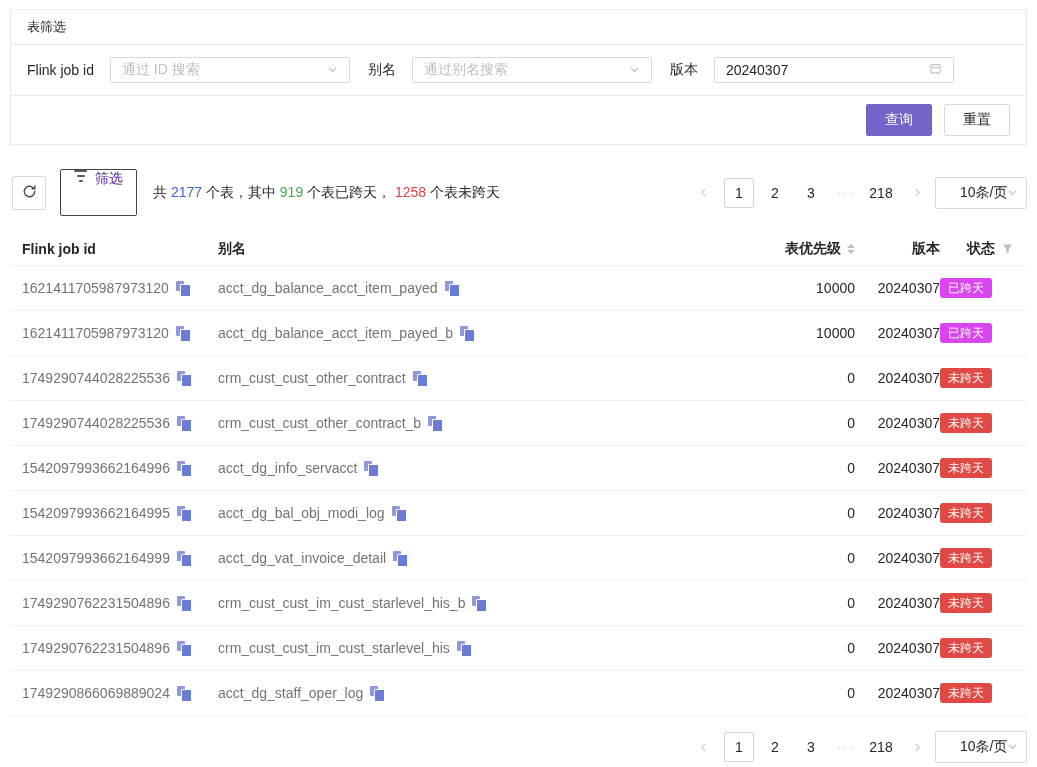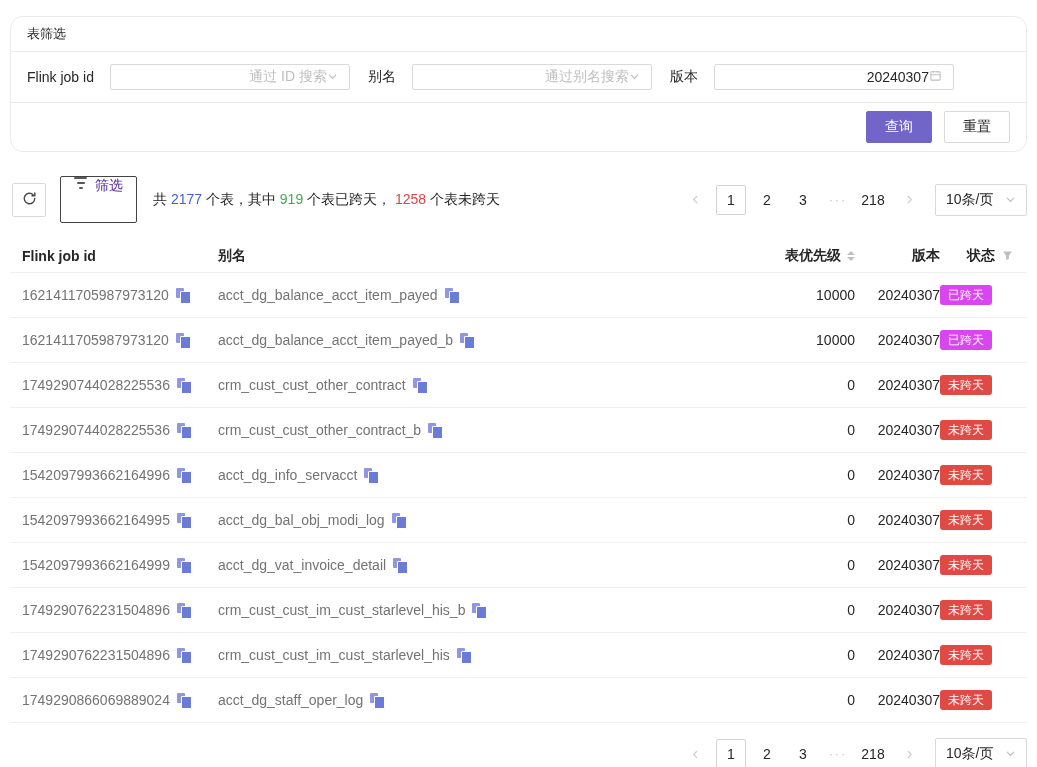--- a/index.html
+++ b/index.html
@@ -1,22 +1,22 @@
 <!DOCTYPE html>
 <html><head>
 <meta charset="utf-8">
 <style>
   *{box-sizing:border-box;margin:0;padding:0}
   html,body{width:1037px;height:767px;background:#fff;font-family:"Liberation Sans",sans-serif;font-size:14px;color:#262626;overflow:hidden}
   
-  .card{margin:16px 10px 0;border:1px solid #eaeaea;border-radius:13px;background:#fff}
+  .card{margin:9px 10px 0;border:1px solid #eaeaea;border-radius:0;background:#fff}
   .card-title{padding:8px 16px;font-size:13px;color:#262626;border-bottom:1px solid #eaeaea}
   .filter-row{display:flex;align-items:center;padding:12px 16px;border-bottom:1px solid #eaeaea}
   .flabel{margin-right:16px;white-space:nowrap;color:#262626}
-  .select,.date-input{display:flex;align-items:center;justify-content:flex-end;width:240px;height:20px;padding:12px 11px;border:1px solid #d9d9d9;border-radius:2px;background:#fff;cursor:pointer}
+  .select,.date-input{display:flex;align-items:center;justify-content:space-between;width:240px;height:20px;padding:12px 11px;border:1px solid #d9d9d9;border-radius:2px;background:#fff;cursor:pointer}
   .select{margin-right:18px}
   .placeholder{color:#bfbfbf;overflow:hidden;white-space:nowrap}
   .date-value{color:#262626}
   .actions{display:flex;justify-content:flex-end;gap:12px;padding:8px 16px}
   .btn{height:32px;padding:0 18px;border-radius:2px;border:1px solid #d9d9d9;background:#fff;font-size:14px;font-family:inherit;color:#262626;cursor:pointer}
   .btn-primary{background:#7265c9;border-color:#7265c9;color:#fff}
   
   .toolbar{display:flex;align-items:center;margin:24px 10px 0 12px}
   .icon-btn{width:34px;height:34px;display:flex;align-items:center;justify-content:center;border:1px solid #d9d9d9;border-radius:2px;background:#fff;cursor:pointer}
   .filter-btn{display:flex;align-items:flex-start;gap:8px;height:47px;padding:0 13px;margin-left:14px;border:1px solid #434343;border-radius:2px;background:#fff;font-size:14px;font-family:inherit;color:#4c1d95;cursor:pointer}
@@ -25,21 +25,21 @@
   .bars i:nth-child(1){width:13px}.bars i:nth-child(2){width:8px}.bars i:nth-child(3){width:4px}
   .summary{margin-left:16px;white-space:nowrap;font-size:14px}
   .summary b{font-weight:400}
   .n-blue{color:#3d63d2}.n-green{color:#3fae4c}.n-red{color:#e04343}
   .spacer{flex:1}
   
   .pagination{display:flex;align-items:center}
   .pg{min-width:30px;height:30px;display:flex;align-items:center;justify-content:center;margin:0 3px;border-radius:2px;color:#262626;cursor:pointer;background:#fff}
   .pg.active{border:1px solid #d4d4d4}
   .ellipsis{min-width:28px;text-align:center;margin:0 3px;color:#c0c0c0;font-size:12px;letter-spacing:2px}
-  .size-select{display:flex;align-items:center;justify-content:space-between;width:92px;height:32px;margin-left:8px;padding:0 10px;border:1px solid #d9d9d9;border-radius:2px;background:#fff;cursor:pointer;white-space:nowrap}
+  .size-select{display:flex;align-items:center;justify-content:space-between;width:92px;height:32px;padding:0 24px;border:1px solid #d9d9d9;border-radius:2px;background:#fff;cursor:pointer;white-space:nowrap}
   
   .table{margin:16px 10px 0}
   .thead,.trow{display:flex;align-items:center}
   .thead{height:34px;border-bottom:1px solid #f0f0f0;font-weight:600}
   .trow{height:45px;border-bottom:1px solid #f0f0f0}
   .col-id{width:208px;padding-left:12px}
   .col-alias{flex:1}
   .col-priority{width:130px;text-align:right}
   .col-version{width:85px;text-align:right}
   .col-status{width:87px;padding-right:14px;text-align:left}

